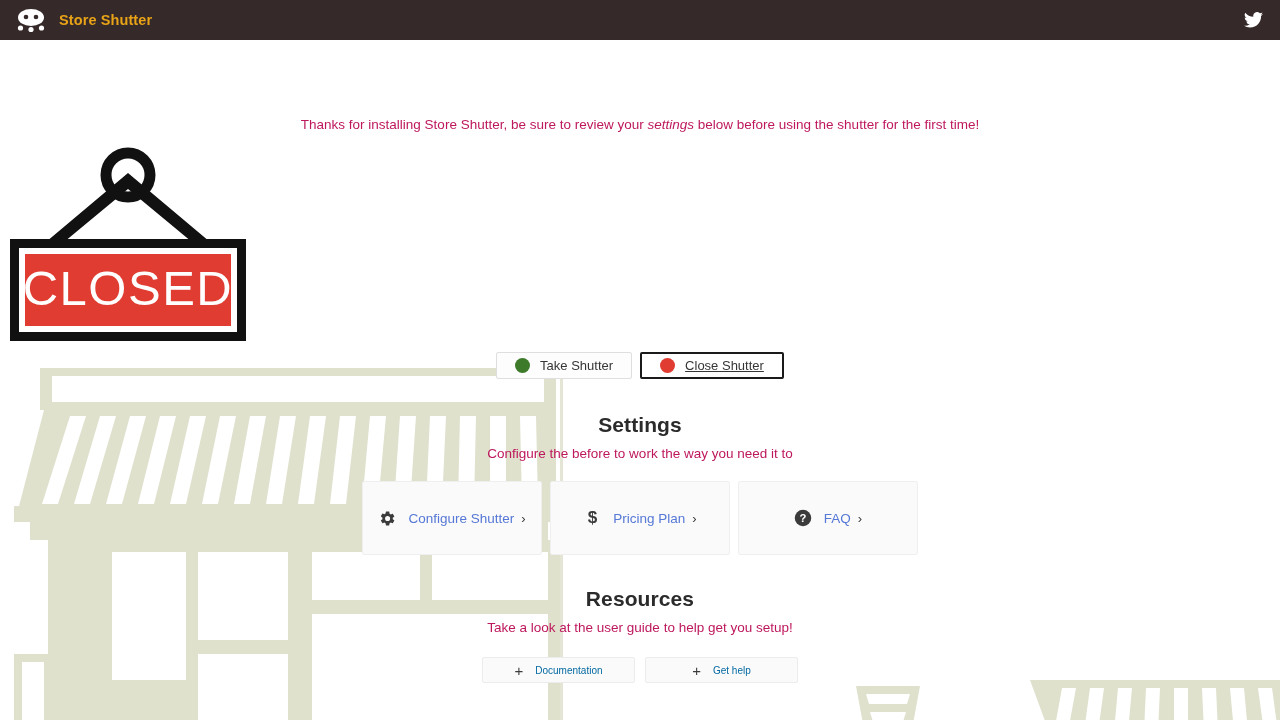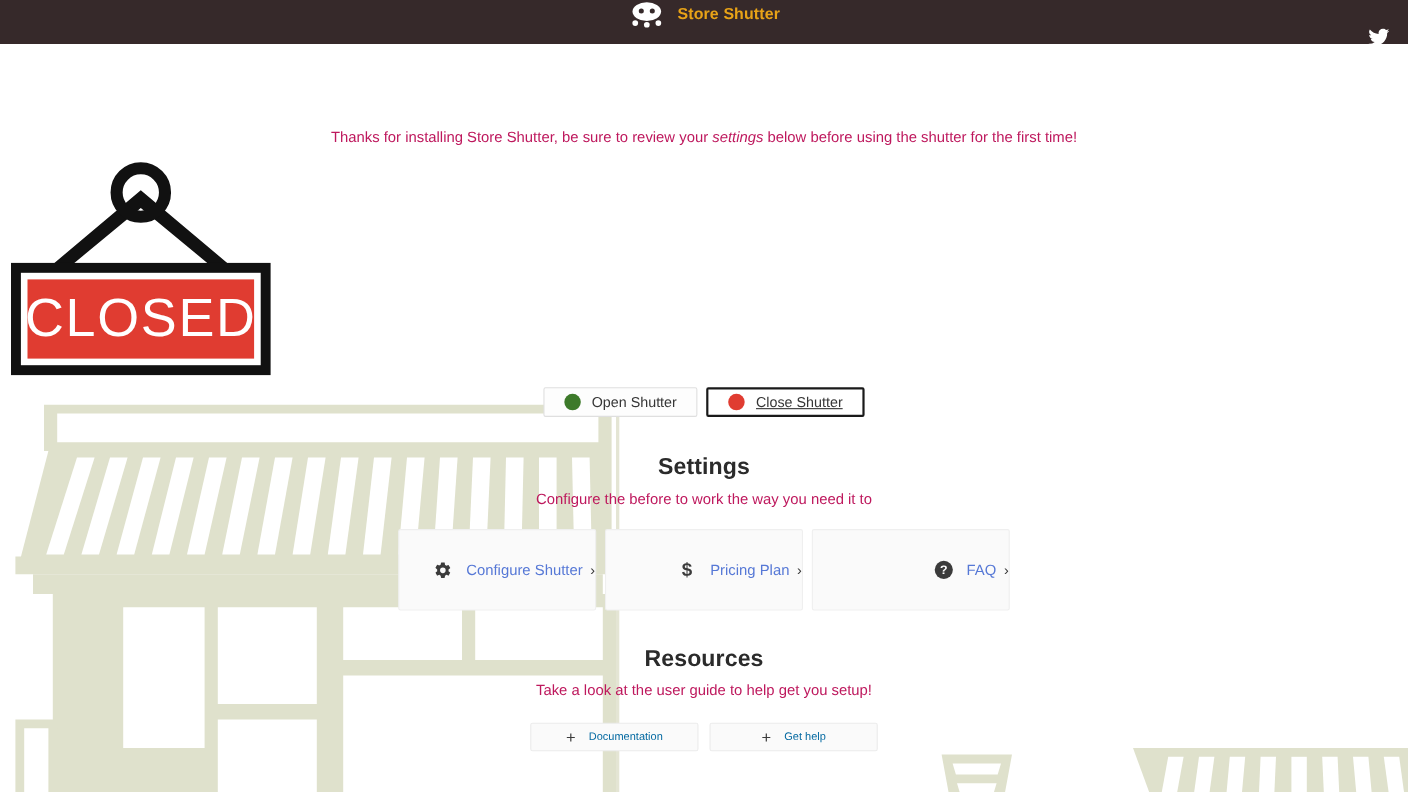--- a/index.html
+++ b/index.html
@@ -16,21 +16,20 @@
   #app-header {
     position: absolute;
     top: 0; left: 0;
     width: 1280px;
     height: 40px;
     background: #36292a;
     display: flex;
     align-items: center;
     padding: 0 14px;
     z-index: 50;
-    flex-direction: column;
   }
   #brand-group {
     display: flex;
     align-items: center;
     gap: 11px;
   }
   #brand-logo { width: 34px; height: 26px; display: block; }
   #brand-title {
     color: #e8a317;
     font-size: 14.5px;
@@ -136,21 +135,21 @@
     margin-top: 20px;
   }
   .setting-card {
     width: 180px;
     height: 74px;
     background: #fafafa;
     border: 1px solid #efefef;
     border-radius: 2px;
     display: flex;
     align-items: center;
-    justify-content: flex-end;
+    justify-content: center;
     gap: 12px;
     cursor: pointer;
   }
   .card-icon {
     width: 18px; height: 18px;
     flex: none;
     display: flex;
     align-items: center;
     justify-content: center;
     color: #3b3b3b;
@@ -315,21 +314,21 @@
 
       <rect x="25" y="107" width="206" height="72" fill="#e03c31"></rect>
 
       <text x="128" y="158" text-anchor="middle" font-family="Liberation Sans, sans-serif" font-size="49" fill="#ffffff" letter-spacing="1.5">CLOSED</text>
     </svg>
   </div>
 
   <div id="shutter-controls">
     <button class="shutter-btn">
       <span class="status-dot" style="background:#3d7a2a"></span>
-      <span>Open Shutter</span>
+      <span>Take Shutter</span>
     </button>
     <button class="shutter-btn is-active">
       <span class="status-dot" style="background:#e03c31"></span>
       <span>Close Shutter</span>
     </button>
   </div>
 
   <div id="settings-block">
     <div class="section-title">Settings</div>
     <div class="section-sub">Configure the before to work the way you need it to</div>

